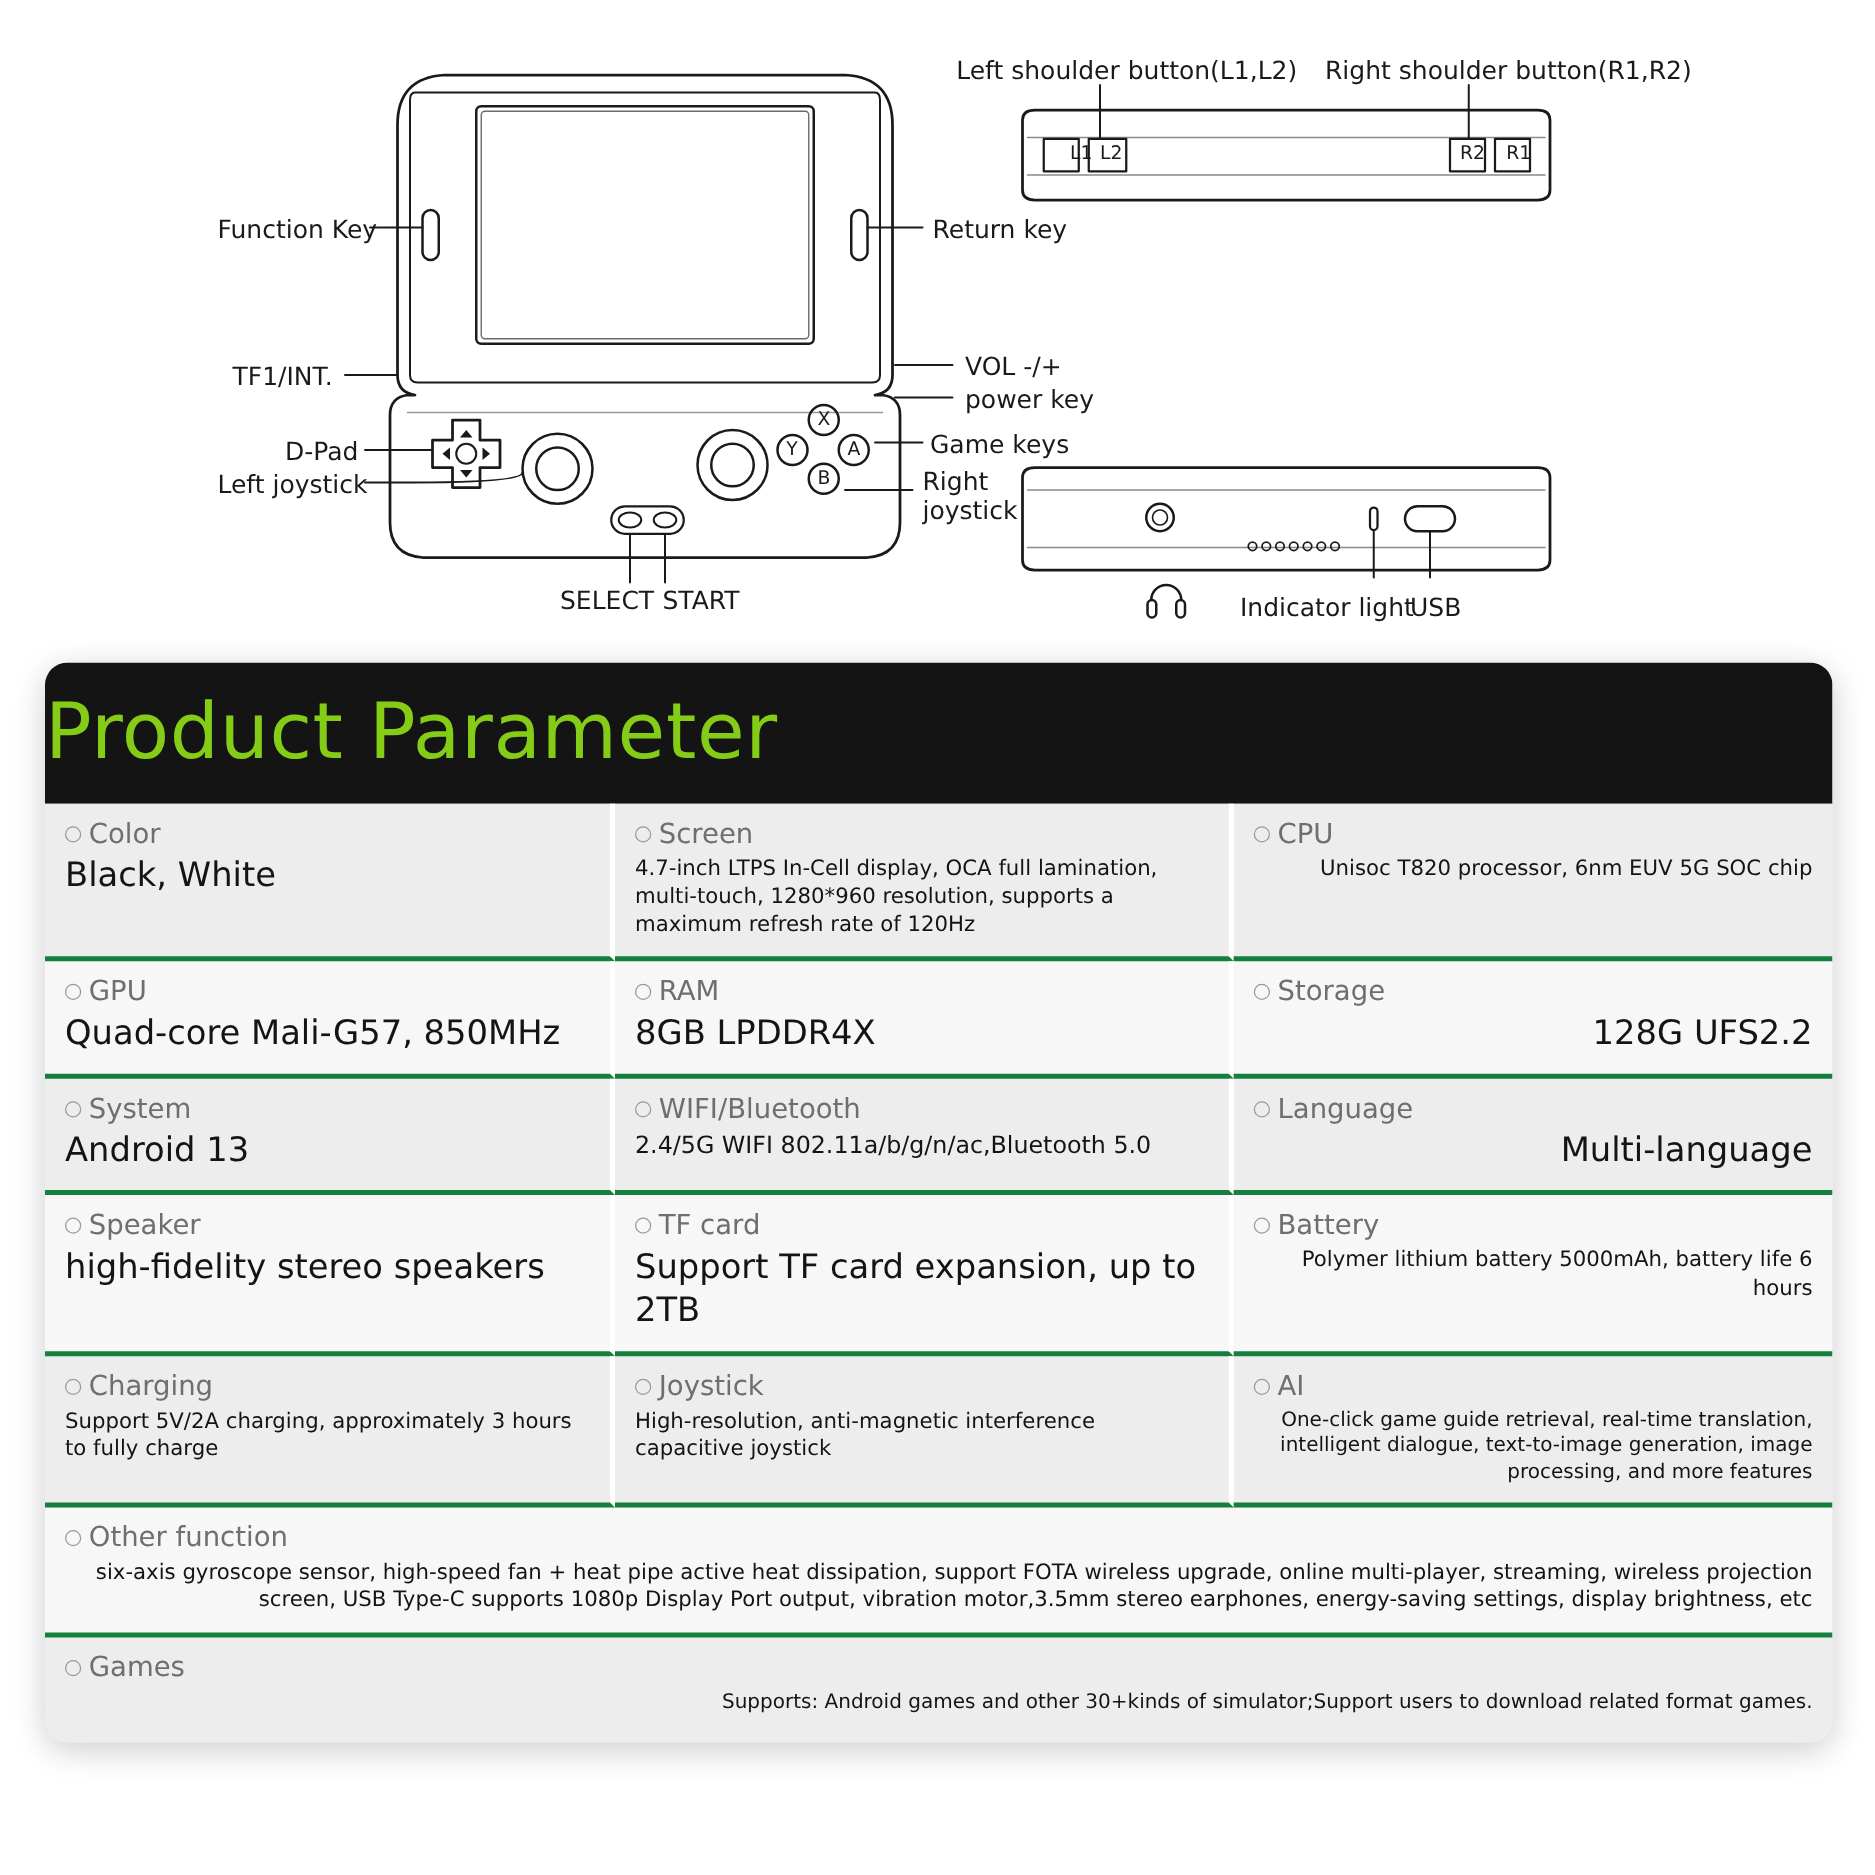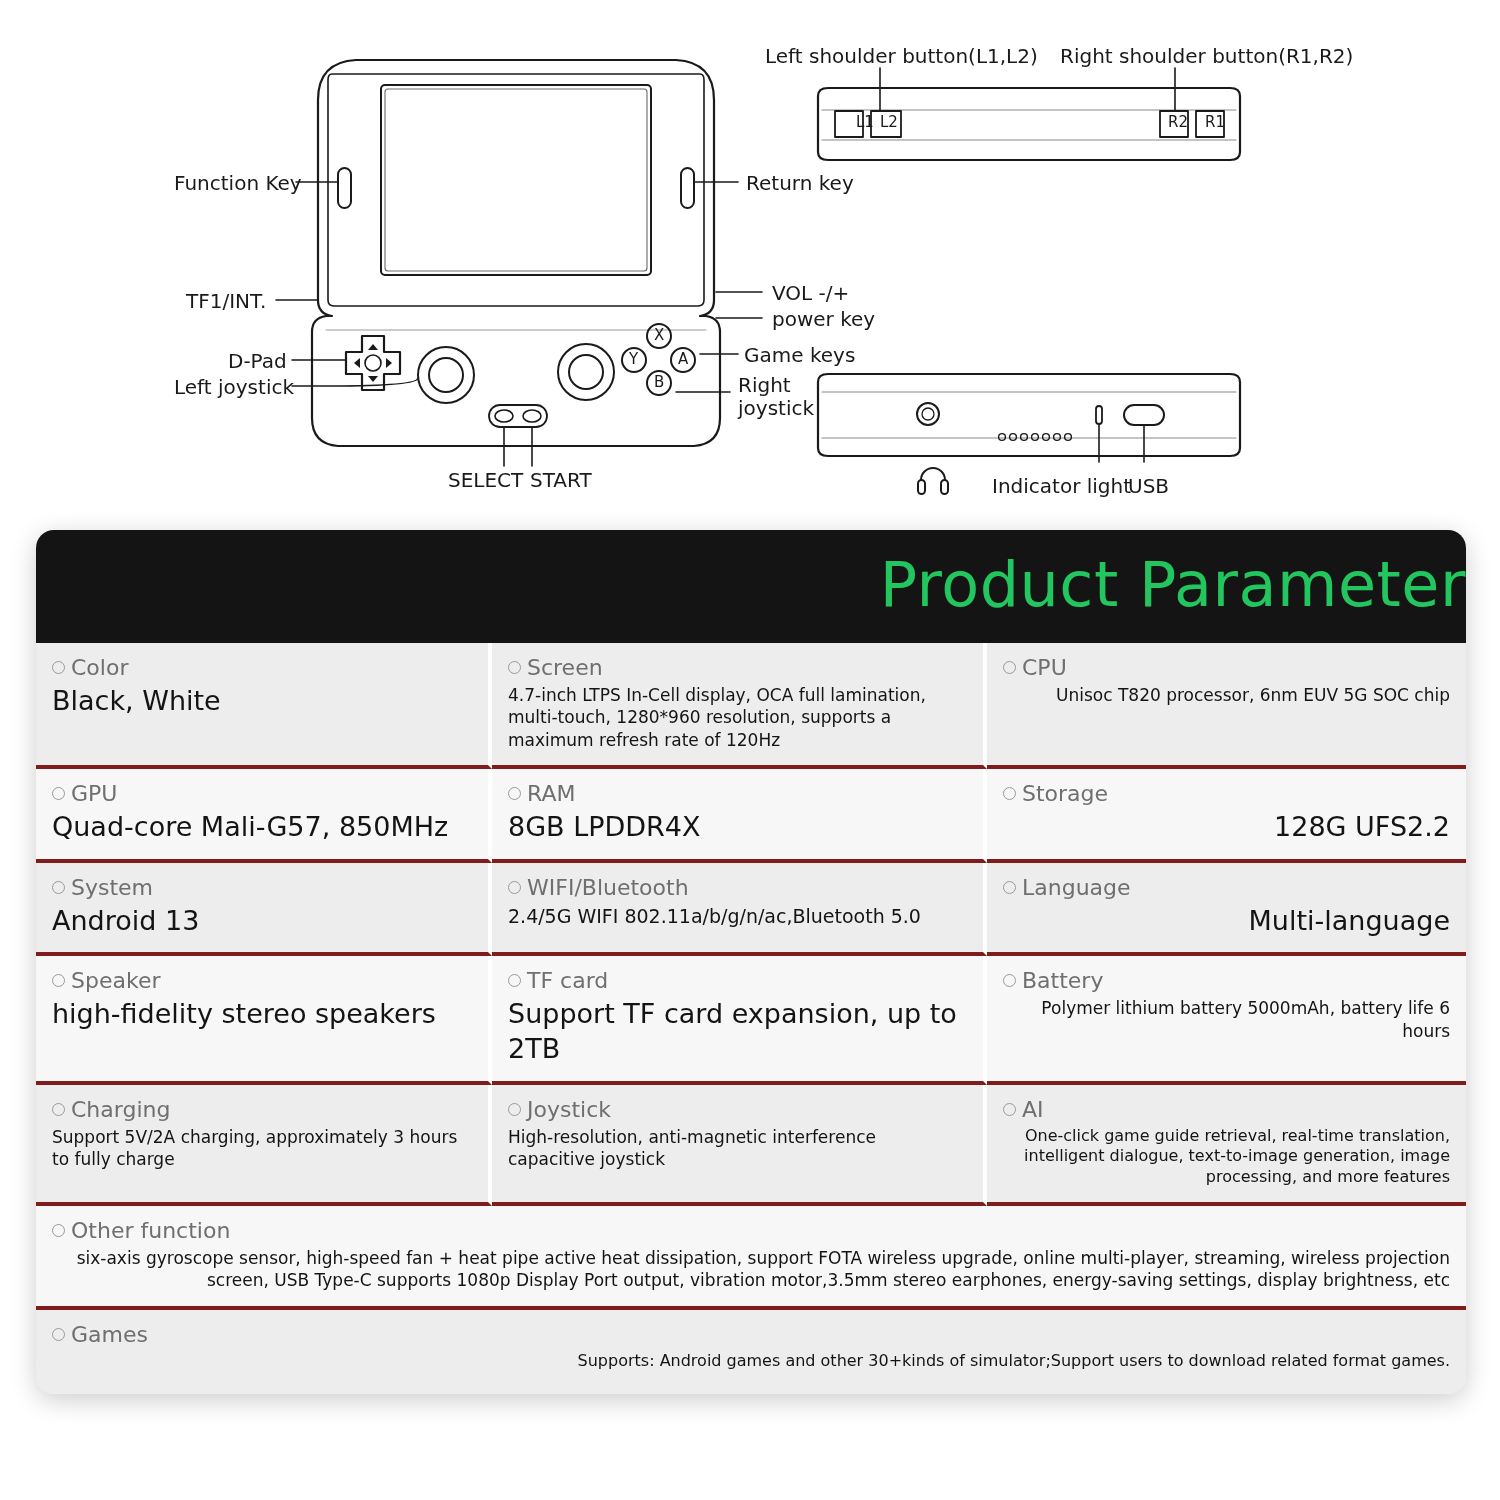--- a/index.html
+++ b/index.html
@@ -28,38 +28,38 @@
     position:absolute;
     left:36px;top:530px;
     width:1430px;
     border-radius:18px;
     overflow:hidden;
     box-shadow:0 6px 26px rgba(0,0,0,.20);
     background:#f2f2f2;
   }
   #card-header{
     background:#141414;
-    color:#22c55e;
-    text-align:right;
+    color:#84cc16;
+    text-align:left;
     padding:18px 0 22px 0;
   }
   #card-header .title{
     font-size:62px;
     font-weight:400;
     letter-spacing:.5px;
     font-family:"DejaVu Sans", sans-serif;
   }
   .row{display:flex;width:100%;}
   .row.light{background:#ededed;}
   .row.lighter{background:#f7f7f7;}
   .cell{
     box-sizing:border-box;
     padding:12px 16px 14px 16px;
     border-right:4px solid #ffffff;
-    border-bottom:4px solid #7f1d1d;
+    border-bottom:4px solid #15803d;
   }
   .cell:last-child{border-right:none;text-align:right;}
   .c1{width:456px;}
   .c2{width:495px;}
   .c3{width:479px;}
   .full{width:1430px;border-right:none;}
   .lbl{
     font-size:22px;
     color:#6f6f6f;
     margin-bottom:4px;

